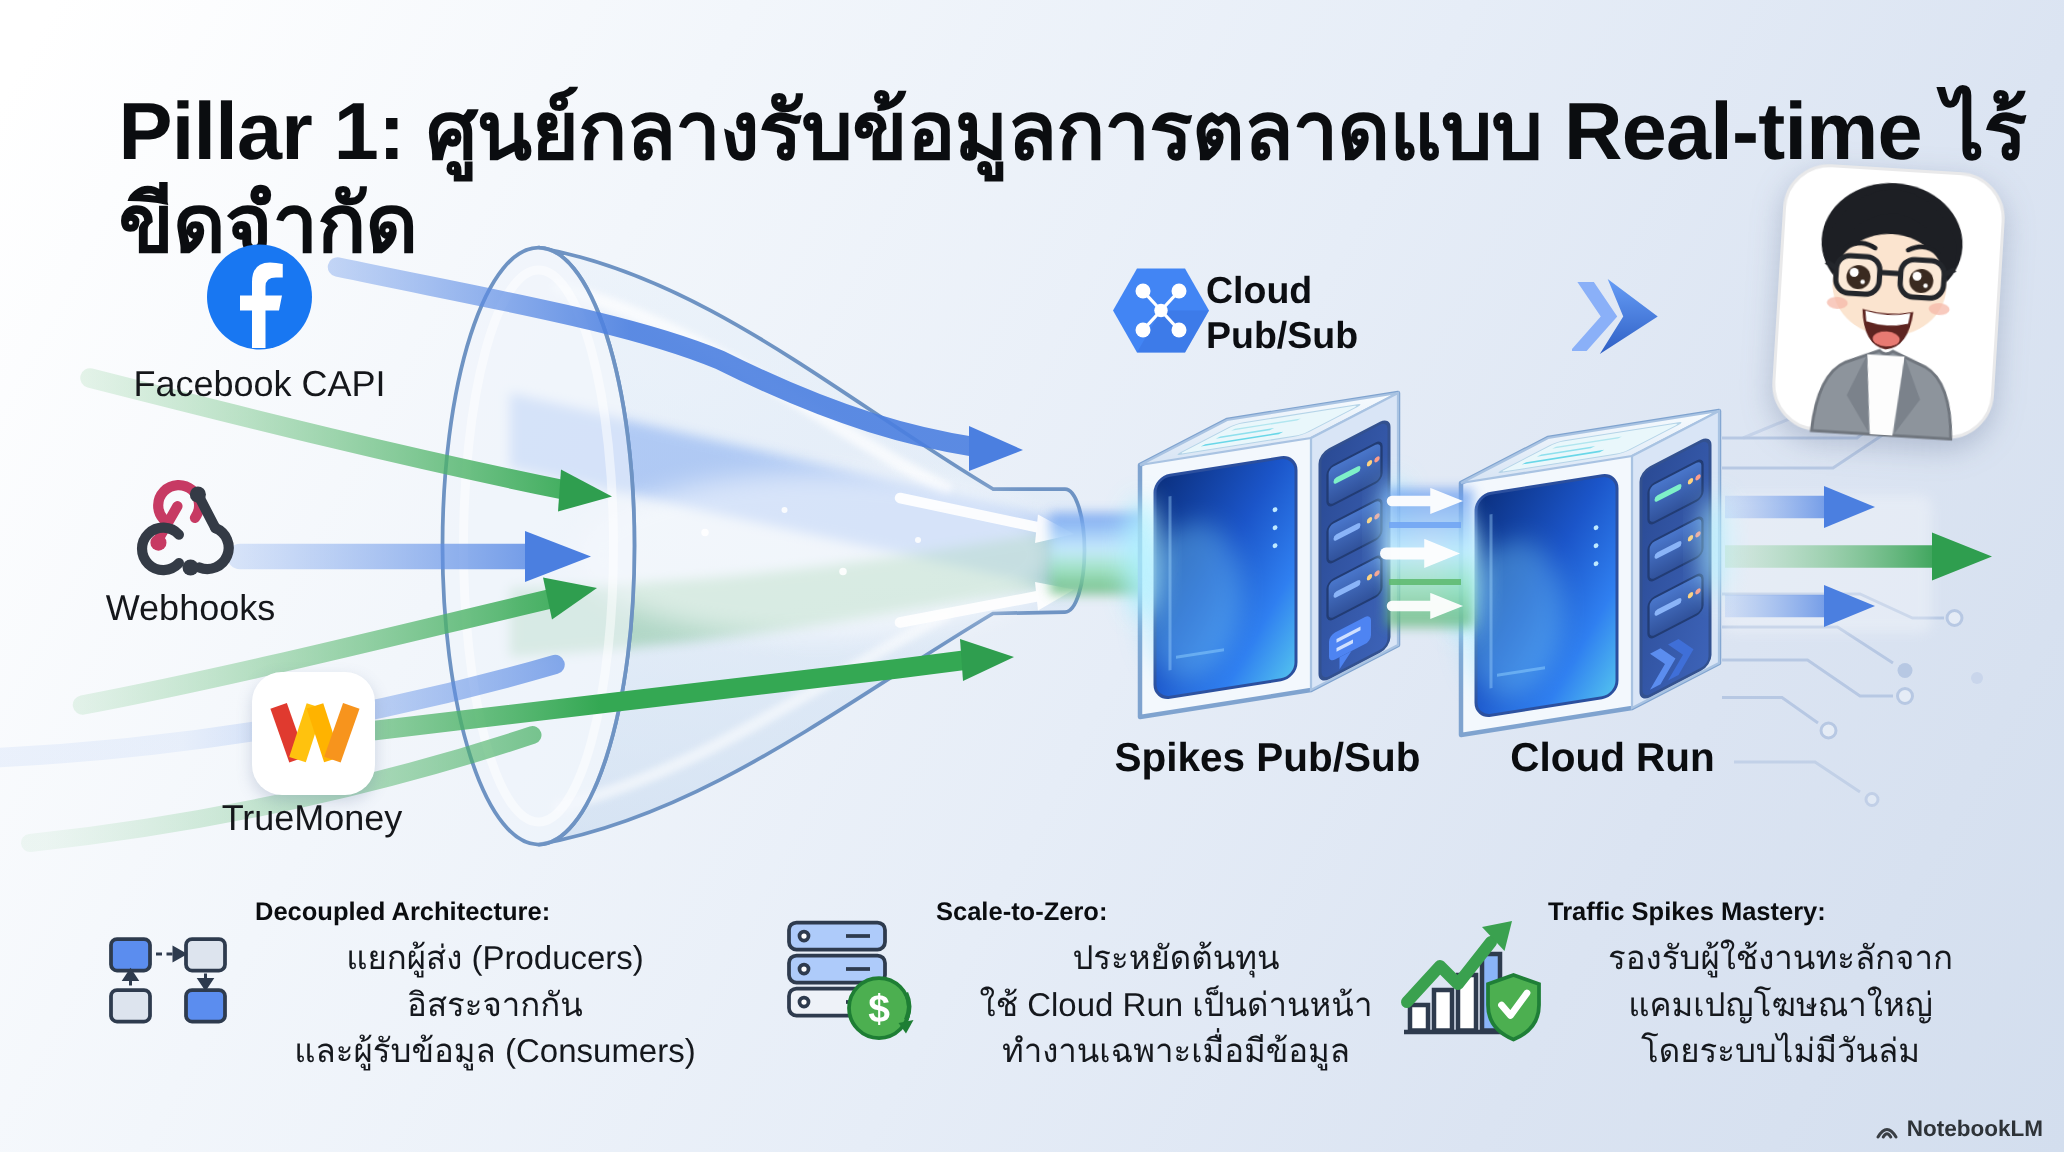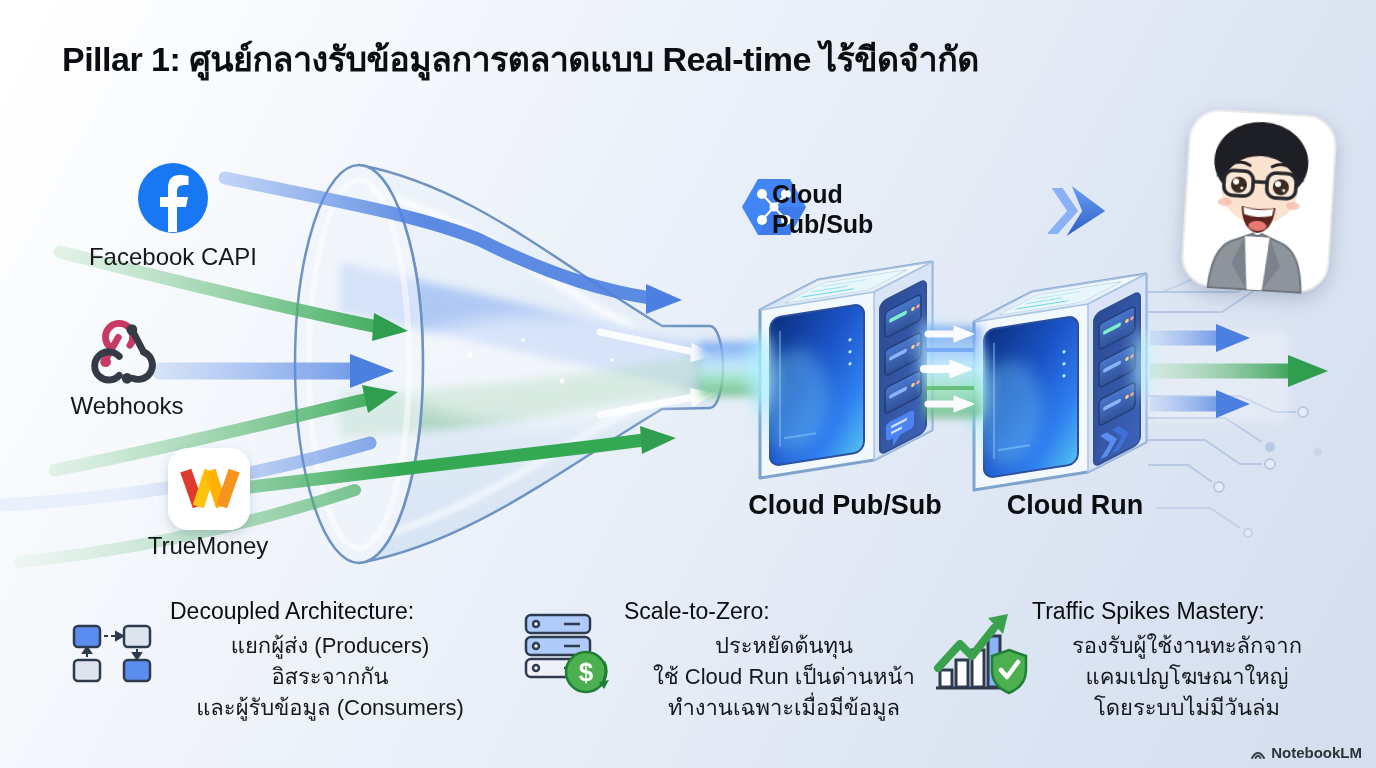--- a/index.html
+++ b/index.html
@@ -3,50 +3,50 @@
 <meta charset="utf-8">
 <style>
   html,body{margin:0;padding:0;background:#c9d6e8;}
   .canvas{
     position:relative;width:1376px;height:768px;overflow:hidden;
     background:linear-gradient(118deg,#ffffff 2%,#f2f6fb 28%,#e6edf7 55%,#dbe4f2 78%,#d3deee 100%);
     font-family:"Liberation Sans","DejaVu Sans",sans-serif;
   }
   .abs{position:absolute;}
   .title{
-    left:62px;top:40px;width:1290px;margin:0;
-    font-size:34px;font-weight:800;letter-spacing:-.5px;color:#0b0d10;line-height:1.15;
+    left:62px;top:40px;width:1290px;margin:17px;
+    font-size:54px;font-weight:800;letter-spacing:-.5px;color:#0b0d10;line-height:1.15;
   }
   .scene{left:0;top:0;}
   .src-label{font-size:24px;color:#15171b;text-align:center;}
   .lbl-fb{left:78px;top:243px;width:190px;}
   .lbl-wh{left:37px;top:392px;width:180px;}
   .lbl-tm{left:118px;top:532px;width:180px;}
   .icon-fb{left:137px;top:162px;}
   .icon-wh{left:90px;top:316px;}
   .icon-tm{
     left:168px;top:448px;width:82px;height:82px;background:#ffffff;border-radius:20px;
     box-shadow:0 4px 10px rgba(90,110,150,.25);display:flex;align-items:center;justify-content:center;
   }
   .pubsub-logo{left:742px;top:178px;}
-  .pubsub-text{left:772px;top:179px;font-size:25px;font-weight:700;color:#0c0e12;line-height:30px;}
+  .pubsub-text{left:804px;top:179px;font-size:25px;font-weight:700;color:#0c0e12;line-height:30px;}
   .run-logo{left:1048px;top:184px;}
   .stage-label{font-size:27px;font-weight:700;color:#0b0d10;text-align:center;}
   .stage1{left:733px;top:490px;width:224px;}
   .stage2{left:973px;top:490px;width:204px;}
   .avatar-wrap{left:1183px;top:110px;width:152px;height:182px;transform:rotate(3.5deg);
     filter:drop-shadow(0 6px 10px rgba(60,80,120,.28));}
   .feature{position:absolute;width:320px;}
   .f1-icon{left:72px;top:620px;}
   .f2-icon{left:524px;top:610px;}
   .f3-icon{left:932px;top:606px;}
   .f1-text{left:170px;top:598px;}
   .f2-text{left:624px;top:598px;}
   .f3-text{left:1032px;top:598px;width:310px;}
-  .feature .f-title{font-size:23px;font-weight:400;color:#0b0d10;margin-bottom:5px;}
+  .feature .f-title{font-size:17px;font-weight:700;color:#0b0d10;margin-bottom:5px;}
   .feature .f-line{font-size:22px;color:#15181d;line-height:31px;text-align:center;}
   .watermark{right:14px;bottom:7px;display:flex;align-items:flex-end;gap:4px;
     font-size:15px;font-weight:600;color:#2e3338;}
 </style>
 </head>
 <body>
 
 <div class="canvas">
 
   <svg class="abs scene" width="1376" height="768" viewBox="0 0 1376 768">
@@ -313,21 +313,21 @@
     <div>Pub/Sub</div>
   </div>
 
   <svg class="abs run-logo" width="60" height="56" viewBox="0 0 60 56">
     <g transform="skewX(-6) translate(4,0)">
       <polygon points="0,4 11,4 29,27 11,50 0,50 18,27" fill="#8ab0f8"></polygon>
       <polygon points="20,2 56,27 20,52 33,27" fill="url(#runGrad)"></polygon>
     </g>
   </svg>
 
-  <div class="abs stage-label stage1">Cloud Pub/Sub</div>
+  <div class="abs stage-label stage1">Spikes Pub/Sub</div>
   <div class="abs stage-label stage2">Cloud Run</div>
 
   <div class="abs avatar-wrap">
     <svg width="152" height="182" viewBox="0 0 152 182">
       <rect x="3" y="3" width="146" height="176" rx="30" fill="#ffffff" stroke="#e9e9ea" stroke-width="2"></rect>
       <path d="M30 180 Q32 142 50 133 L72 124 Q76 128 81 124 L103 133 Q121 142 123 180 Z" fill="#8d949c" stroke="#70767e" stroke-width="2"></path>
       <polygon points="64,127 89,127 84,180 69,180" fill="#fdfdfd"></polygon>
       <polygon points="64,127 52,155 68,179" fill="#7b828b"></polygon>
       <polygon points="89,127 101,155 85,179" fill="#7b828b"></polygon>
       <ellipse cx="76" cy="52" rx="47" ry="40" fill="#1d1f24"></ellipse>

